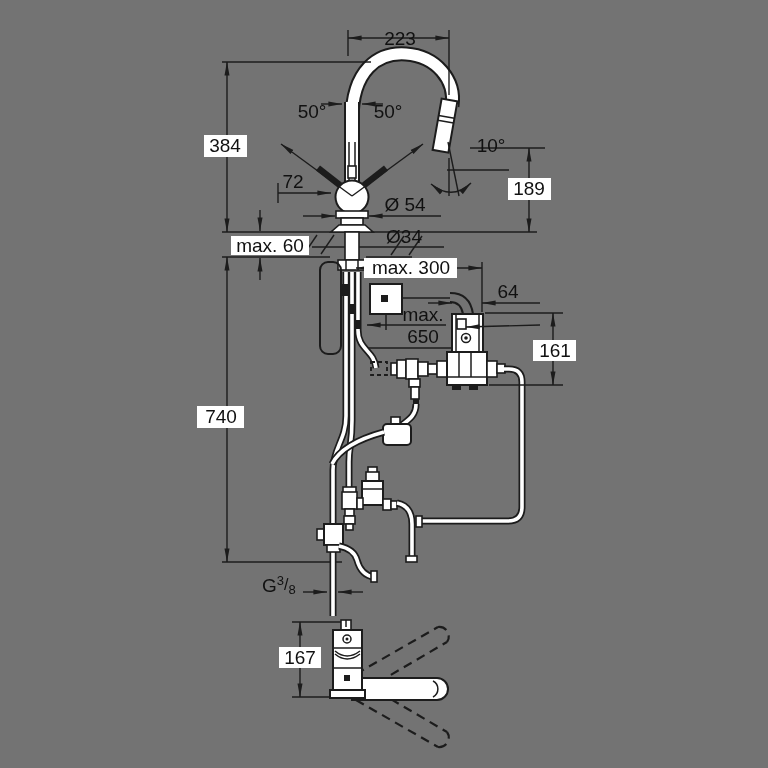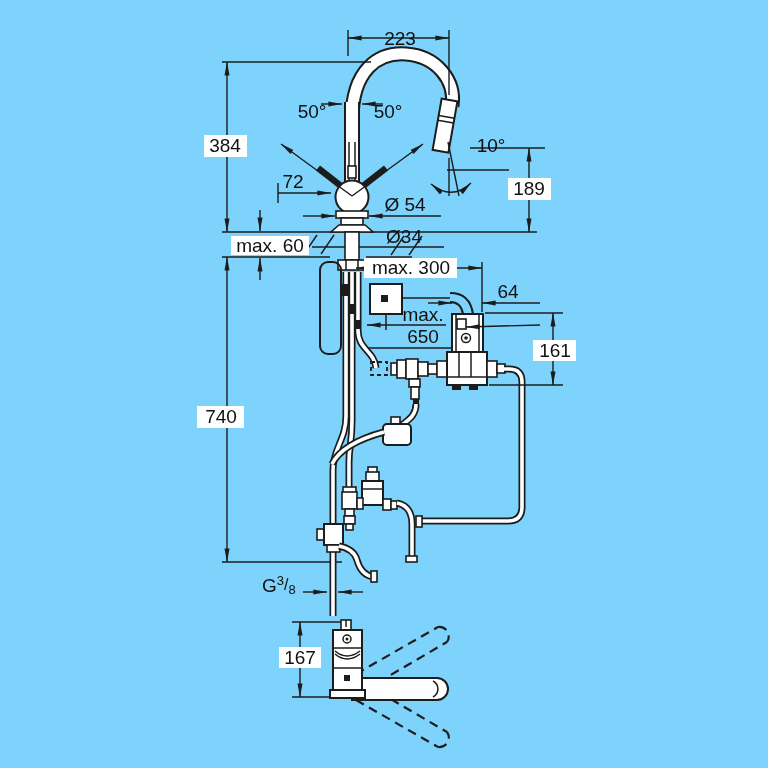--- a/index.html
+++ b/index.html
@@ -1,16 +1,16 @@
 <!DOCTYPE html>
 <html><head>
 <meta charset="utf-8">
 <style>
   html,body{margin:0;padding:0;background:#fff;}
-  .page{width:768px;height:768px;background:#7dd3fc;position:relative;font-family:"Liberation Sans",sans-serif;}
+  .page{width:768px;height:768px;background:#737373;position:relative;font-family:"Liberation Sans",sans-serif;}
   svg{display:block;}
   .part{stroke:#1c1c1c;fill:none;stroke-width:2;}
   .partthin{stroke:#1c1c1c;fill:none;stroke-width:1.5;}
   .partfill{stroke:#1c1c1c;fill:#ffffff;stroke-width:2;}
   .partfillthin{stroke:#1c1c1c;fill:#ffffff;stroke-width:1.6;}
   .solid{fill:#1c1c1c;stroke:none;}
   .hoseb{stroke:#1c1c1c;stroke-width:7;fill:none;}
   .hosew{stroke:#ffffff;stroke-width:3.6;fill:none;}
   .spoutb{stroke:#1c1c1c;stroke-width:15;fill:none;}
   .spoutw{stroke:#ffffff;stroke-width:11;fill:none;}

